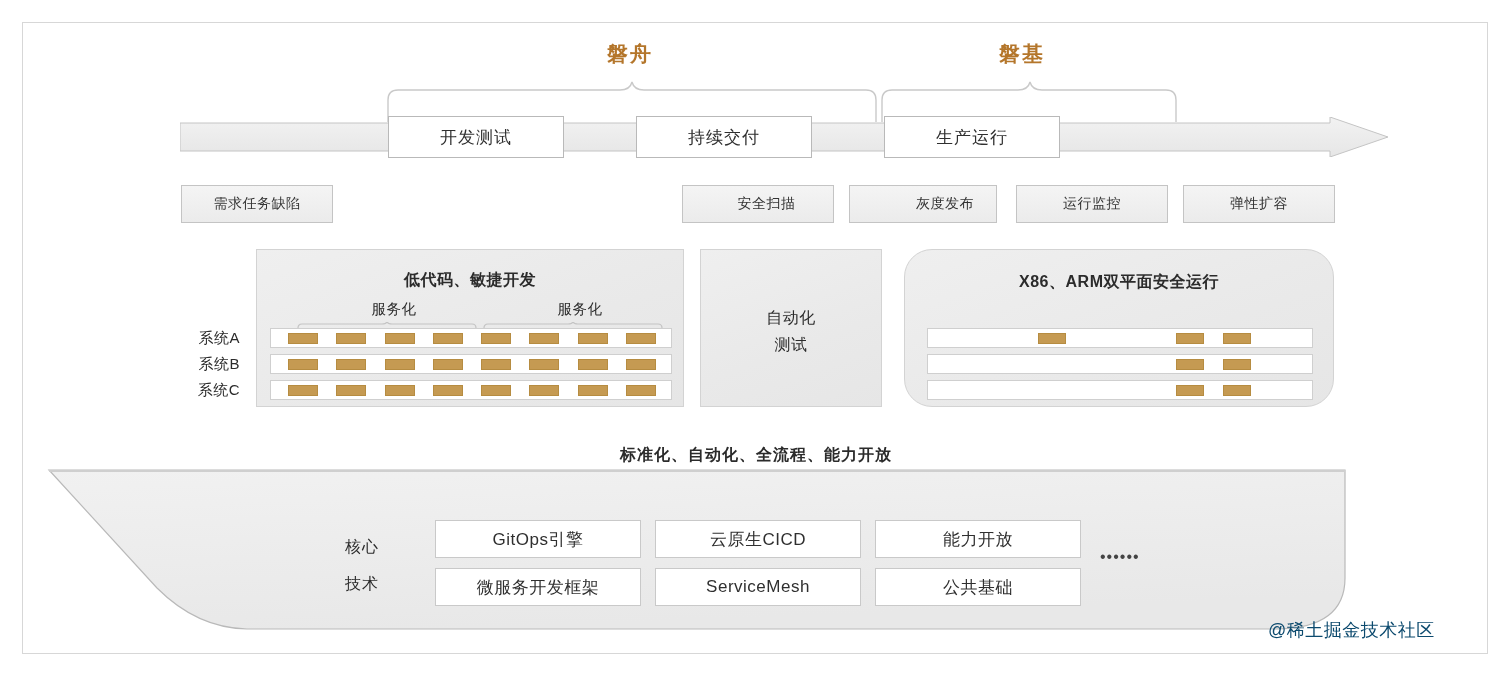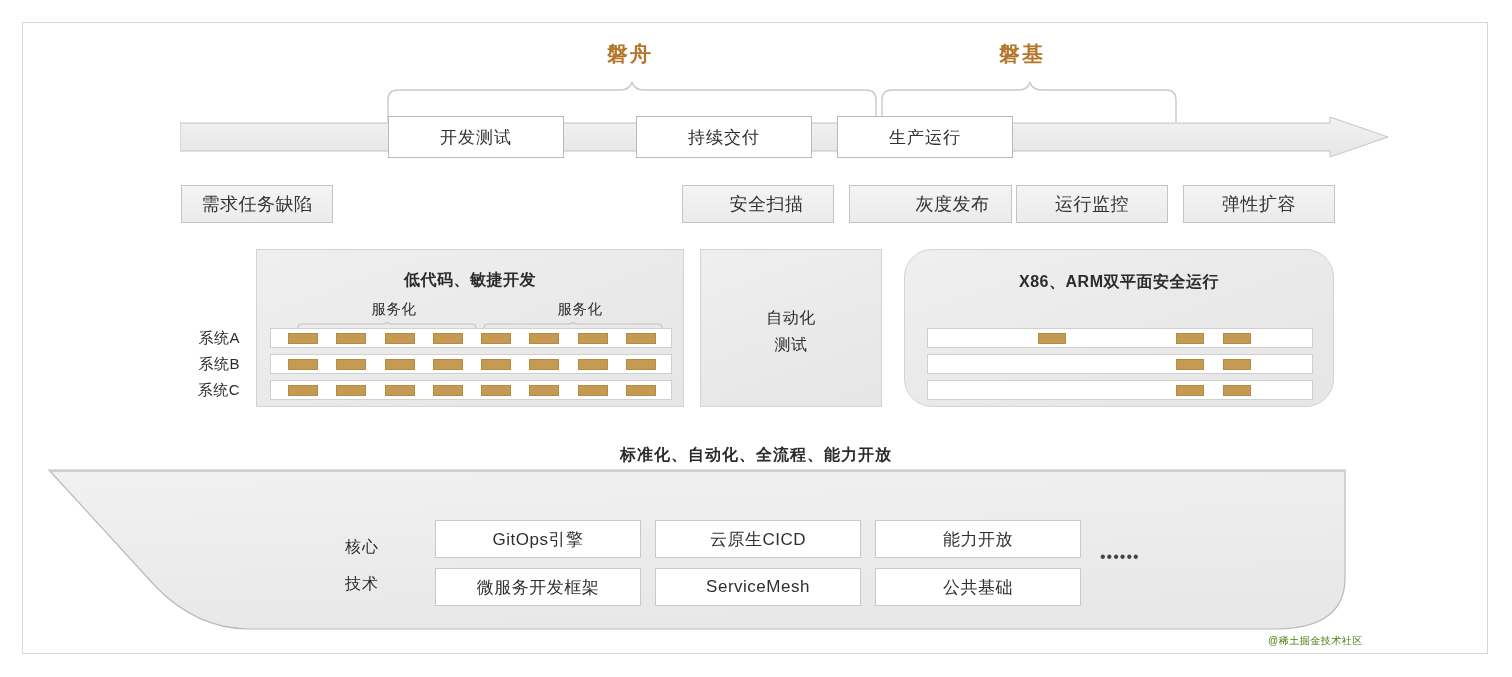--- a/index.html
+++ b/index.html
@@ -61,21 +61,21 @@
   }
 
   
   .cap-box {
     background: linear-gradient(180deg, #f4f4f4 0%, #ebebeb 100%);
     border: 1px solid #c4c4c4;
     box-sizing: border-box;
     display: flex;
     align-items: center;
     justify-content: center;
-    font-size: 18px;
+    font-size: 14px;
     color: #333;
     height: 38px;
     top: 185px;
     letter-spacing: 0.5px;
   }
 
   
   .grey-panel {
     background: linear-gradient(160deg, #efefef 0%, #e9e9e9 60%, #e6e6e6 100%);
     border: 1px solid #d3d3d3;
@@ -173,23 +173,23 @@
   }
   #ellipsis {
     left: 1100px; top: 548px;
     font-size: 16px;
     color: #444;
     letter-spacing: 1px;
   }
 
   
   #watermark {
-    left: 1268px; top: 634px;
-    font-size: 10px;
-    color: #4d7c0f;
+    left: 1268px; top: 618px;
+    font-size: 18px;
+    color: #0c4a6e;
     letter-spacing: 0.5px;
     white-space: nowrap;
   }
 </style>
 </head>
 <body>
 
 <div id="canvas">
 
   <div id="outer-frame" class="abs"></div>
@@ -219,31 +219,31 @@
       <path d="M0,6 L1150,6 L1150,0 L1208,20 L1150,40 L1150,34 L0,34 Z" fill="url(#arrGrad)" stroke="#c4c4c4" stroke-width="1"></path>
     </svg>
   </div>
 
   <div class="abs stage-box" style="left:388px; width:176px;">
     <span>开发测试</span>
   </div>
   <div class="abs stage-box" style="left:636px; width:176px;">
     <span>持续交付</span>
   </div>
-  <div class="abs stage-box" style="left:837px; width:176px;">
+  <div class="abs stage-box" style="left:884px; width:176px;">
     <span>生产运行</span>
   </div>
 
   <div class="abs cap-box" style="left:181px; width:152px;">
     <span>需求任务缺陷</span>
   </div>
   <div class="abs cap-box" style="left:682px; width:152px;padding-left:17px;">
     <span>安全扫描</span>
   </div>
-  <div class="abs cap-box" style="left:849px; width:163px;padding-left:44px;">
+  <div class="abs cap-box" style="left:849px; width:148px;padding-left:44px;">
     <span>灰度发布</span>
   </div>
   <div class="abs cap-box" style="left:1016px; width:152px;">
     <span>运行监控</span>
   </div>
   <div class="abs cap-box" style="left:1183px; width:152px;">
     <span>弹性扩容</span>
   </div>
 
   <div class="abs grey-panel" style="left:256px; width:428px;">

